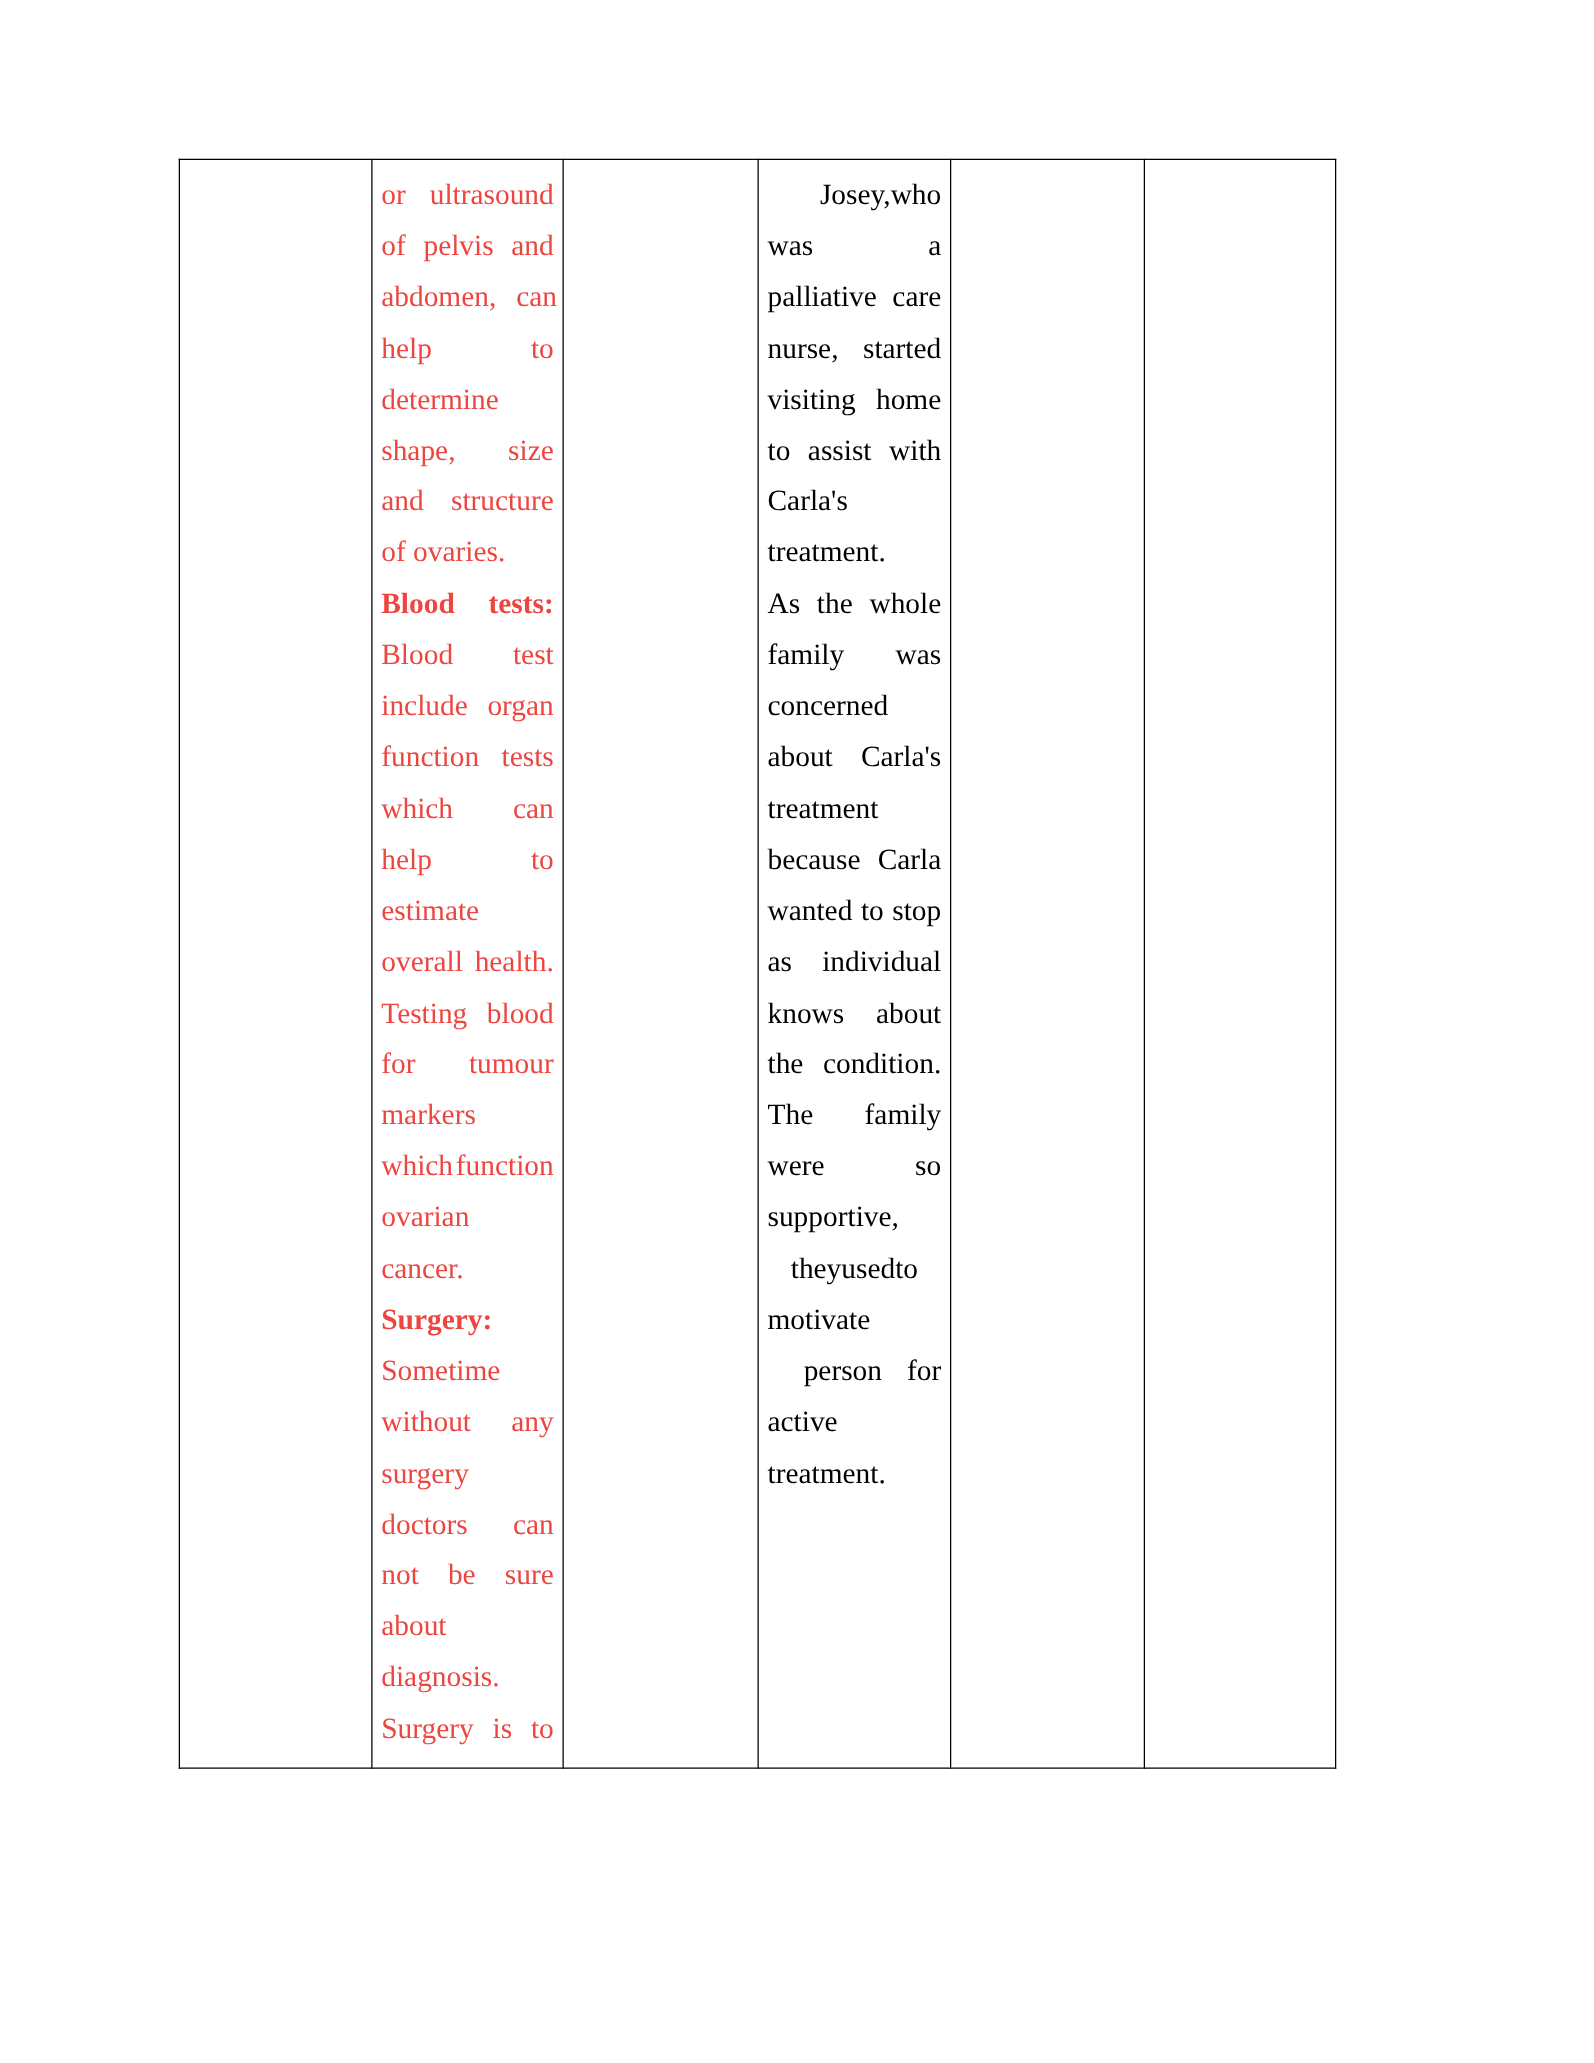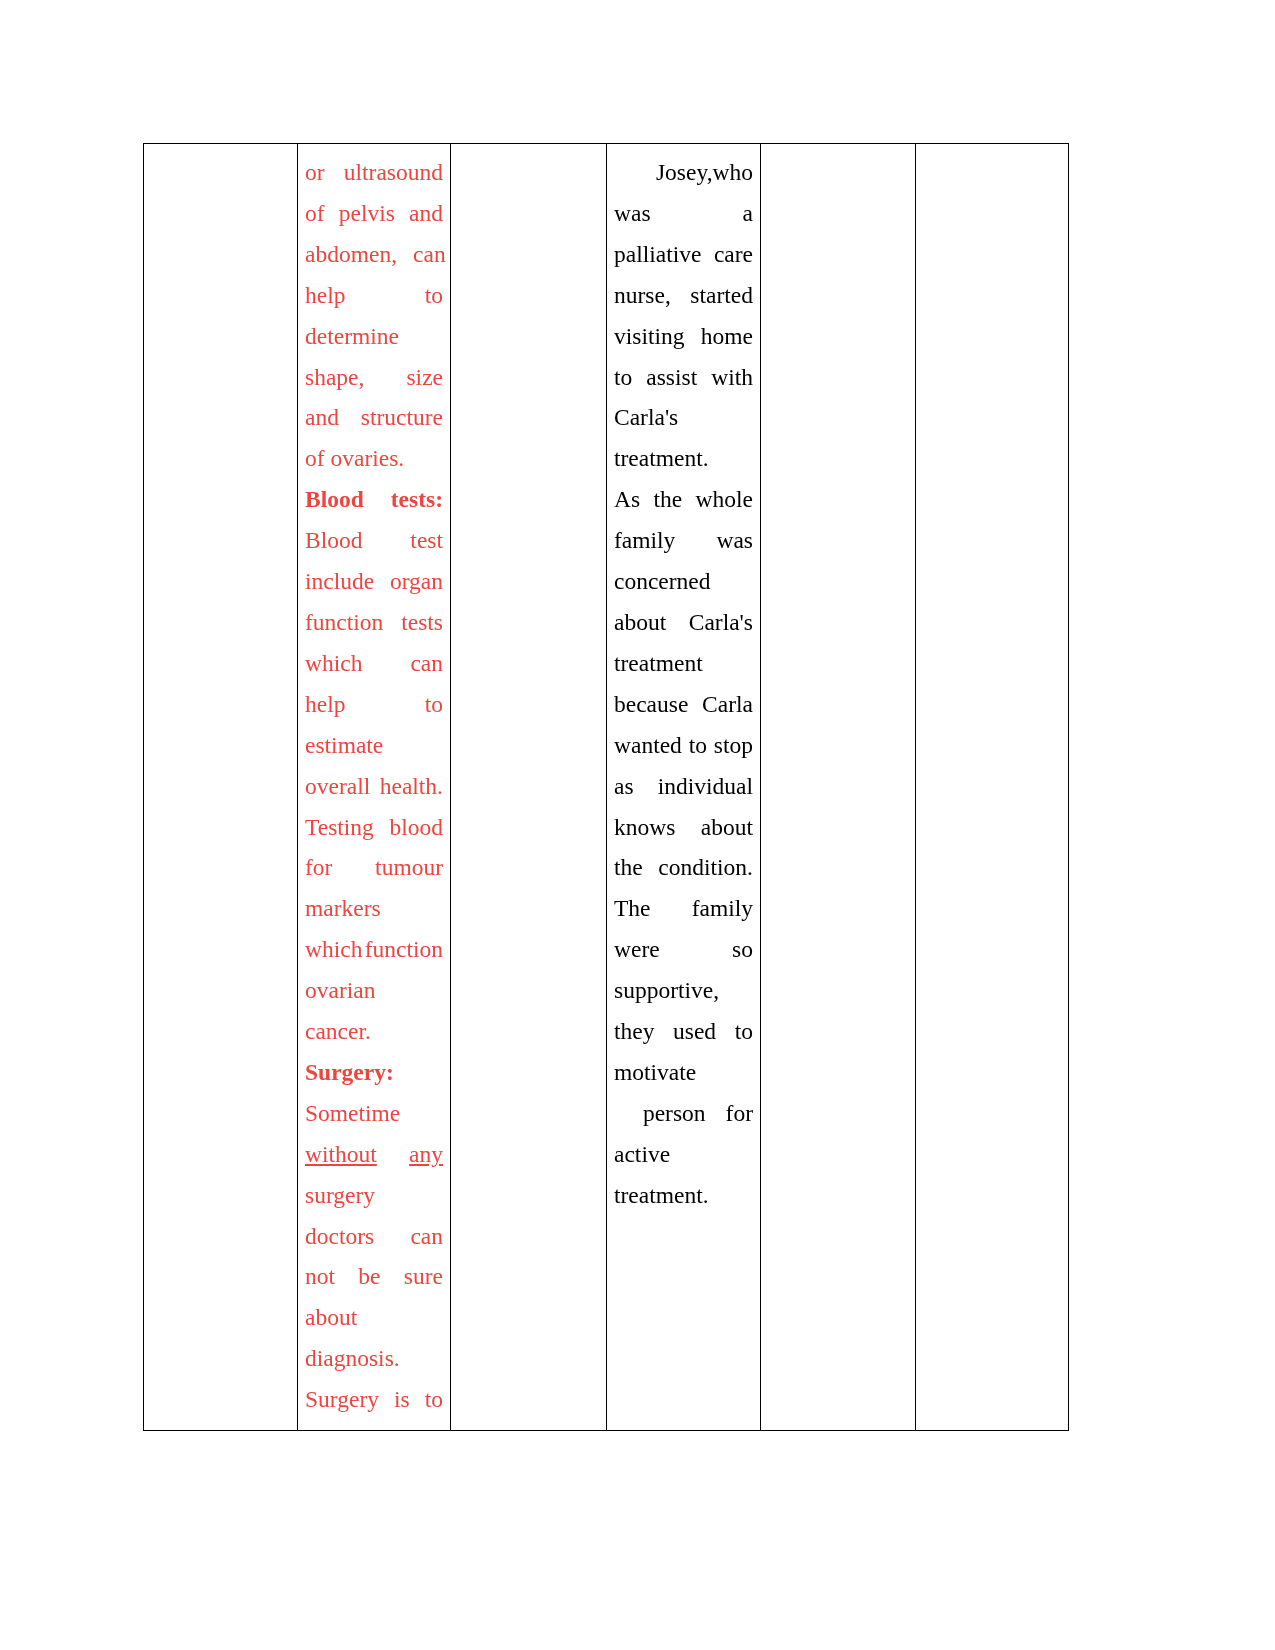--- a/index.html
+++ b/index.html
@@ -20,21 +20,21 @@
     left: 0;
     top: 0;
     width: 1275px;
     height: 1650px;
     background: #ffffff;
   }
 
   .doc-table {
     position: absolute;
     left: 143px;
-    top: 143px;
+    top: 127px;
     width: 925px;
     border-collapse: collapse;
     table-layout: fixed;
   }
 
   .doc-table td {
     border: 1px solid #000000;
     vertical-align: top;
     padding: 0;
     background: #ffffff;
@@ -173,21 +173,21 @@
               </p>
               <p class="line last-left">markers</p>
               <p class="line" style="display: flex; justify-content: space-between;">
                 <span class="w">which</span>
                 <span class="w">function</span>
               </p>
               <p class="line last-left">ovarian</p>
               <p class="line last-left">cancer.</p>
               <p class="line bold last-left">Surgery:</p>
               <p class="line last-left">Sometime</p>
-              <p class="line" style="display: flex; justify-content: space-between; text-decoration: underline;">
+              <p class="line" style="display: flex; justify-content: space-between;">
                 <span class="w">without</span>
                 <span class="w">any</span>
               </p>
               <p class="line last-left">surgery</p>
               <p class="line" style="display: flex; justify-content: space-between;">
                 <span class="w">doctors</span>
                 <span class="w">can</span>
               </p>
               <p class="line" style="display: flex; justify-content: space-between;">
                 <span class="w">not</span>
@@ -273,21 +273,21 @@
               </p>
               <p class="line" style="display: flex; justify-content: space-between;">
                 <span class="w">The</span>
                 <span class="w">family</span>
               </p>
               <p class="line" style="display: flex; justify-content: space-between;">
                 <span class="w">were</span>
                 <span class="w">so</span>
               </p>
               <p class="line last-left">supportive,</p>
-              <p class="line" style="display: flex; justify-content: space-between;">
+              <p class="line" style="display: flex; justify-content: center;">
                 <span class="w">they</span>
                 <span class="w">used</span>
                 <span class="w">to</span>
               </p>
               <p class="line last-left">motivate</p>
               <p class="line" style="display: flex; justify-content: flex-end; gap: 20px;">
                 <span class="w">person</span>
                 <span class="w">for</span>
               </p>
               <p class="line last-left">active</p>

